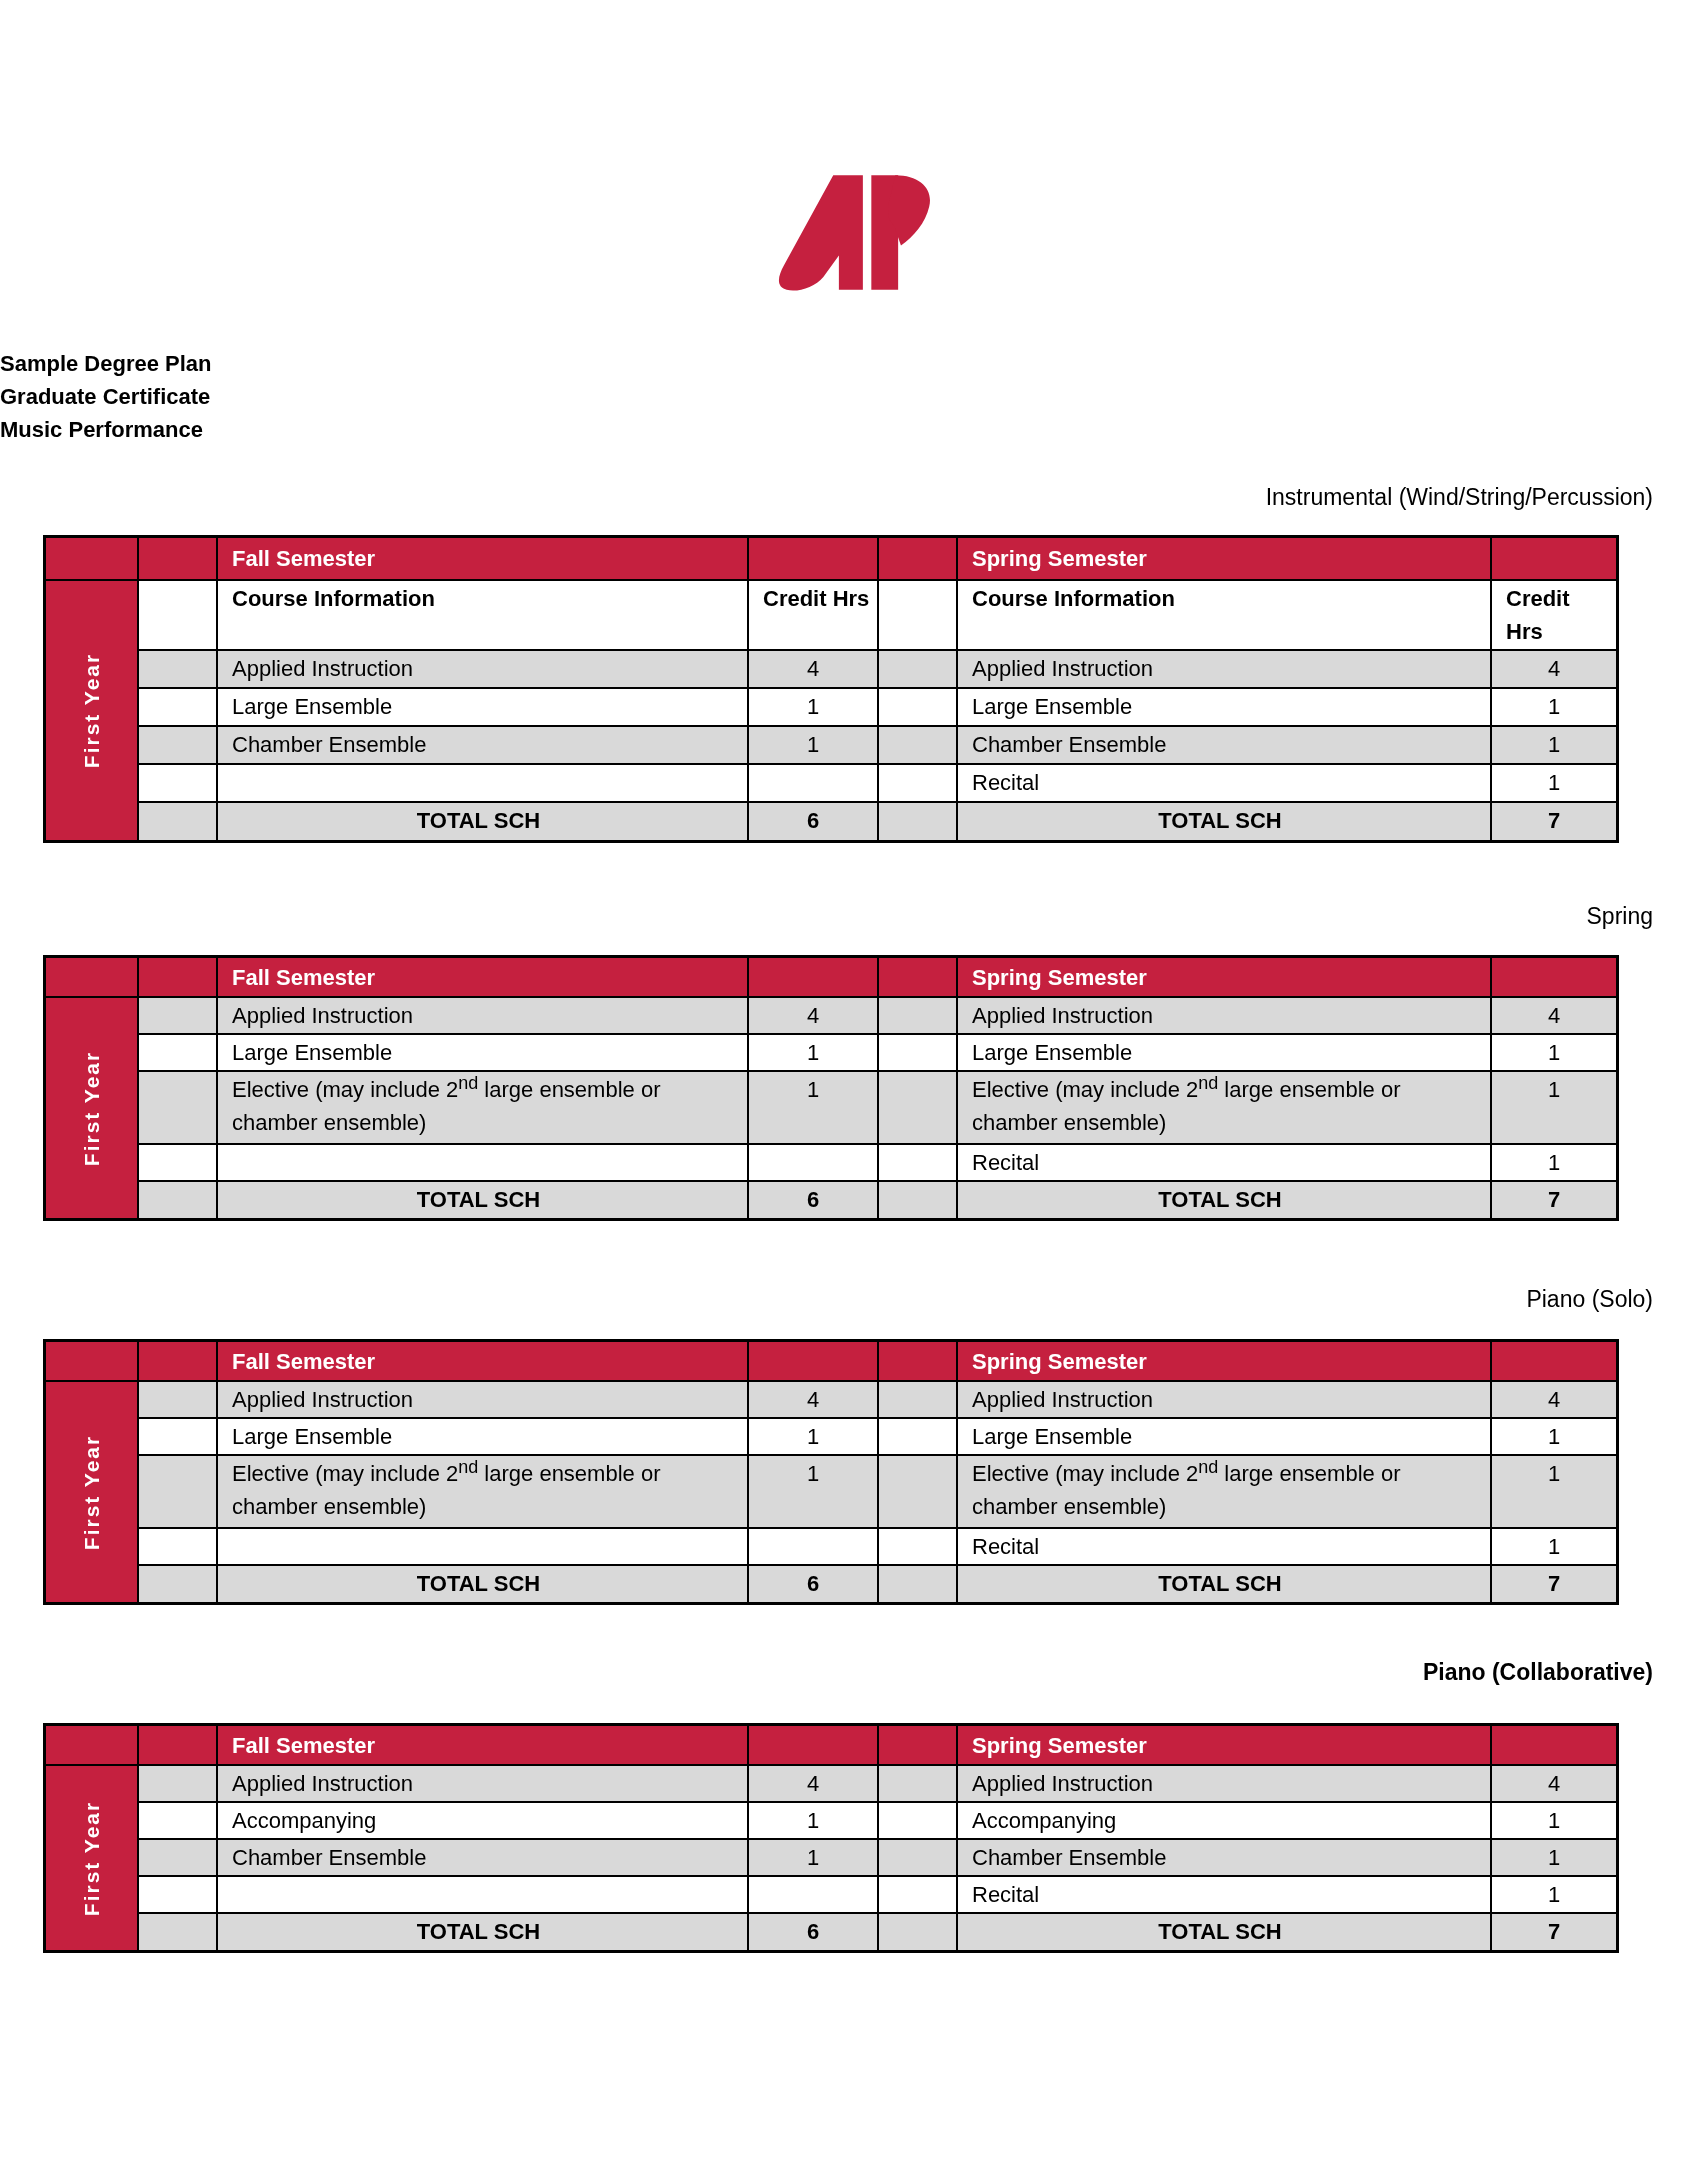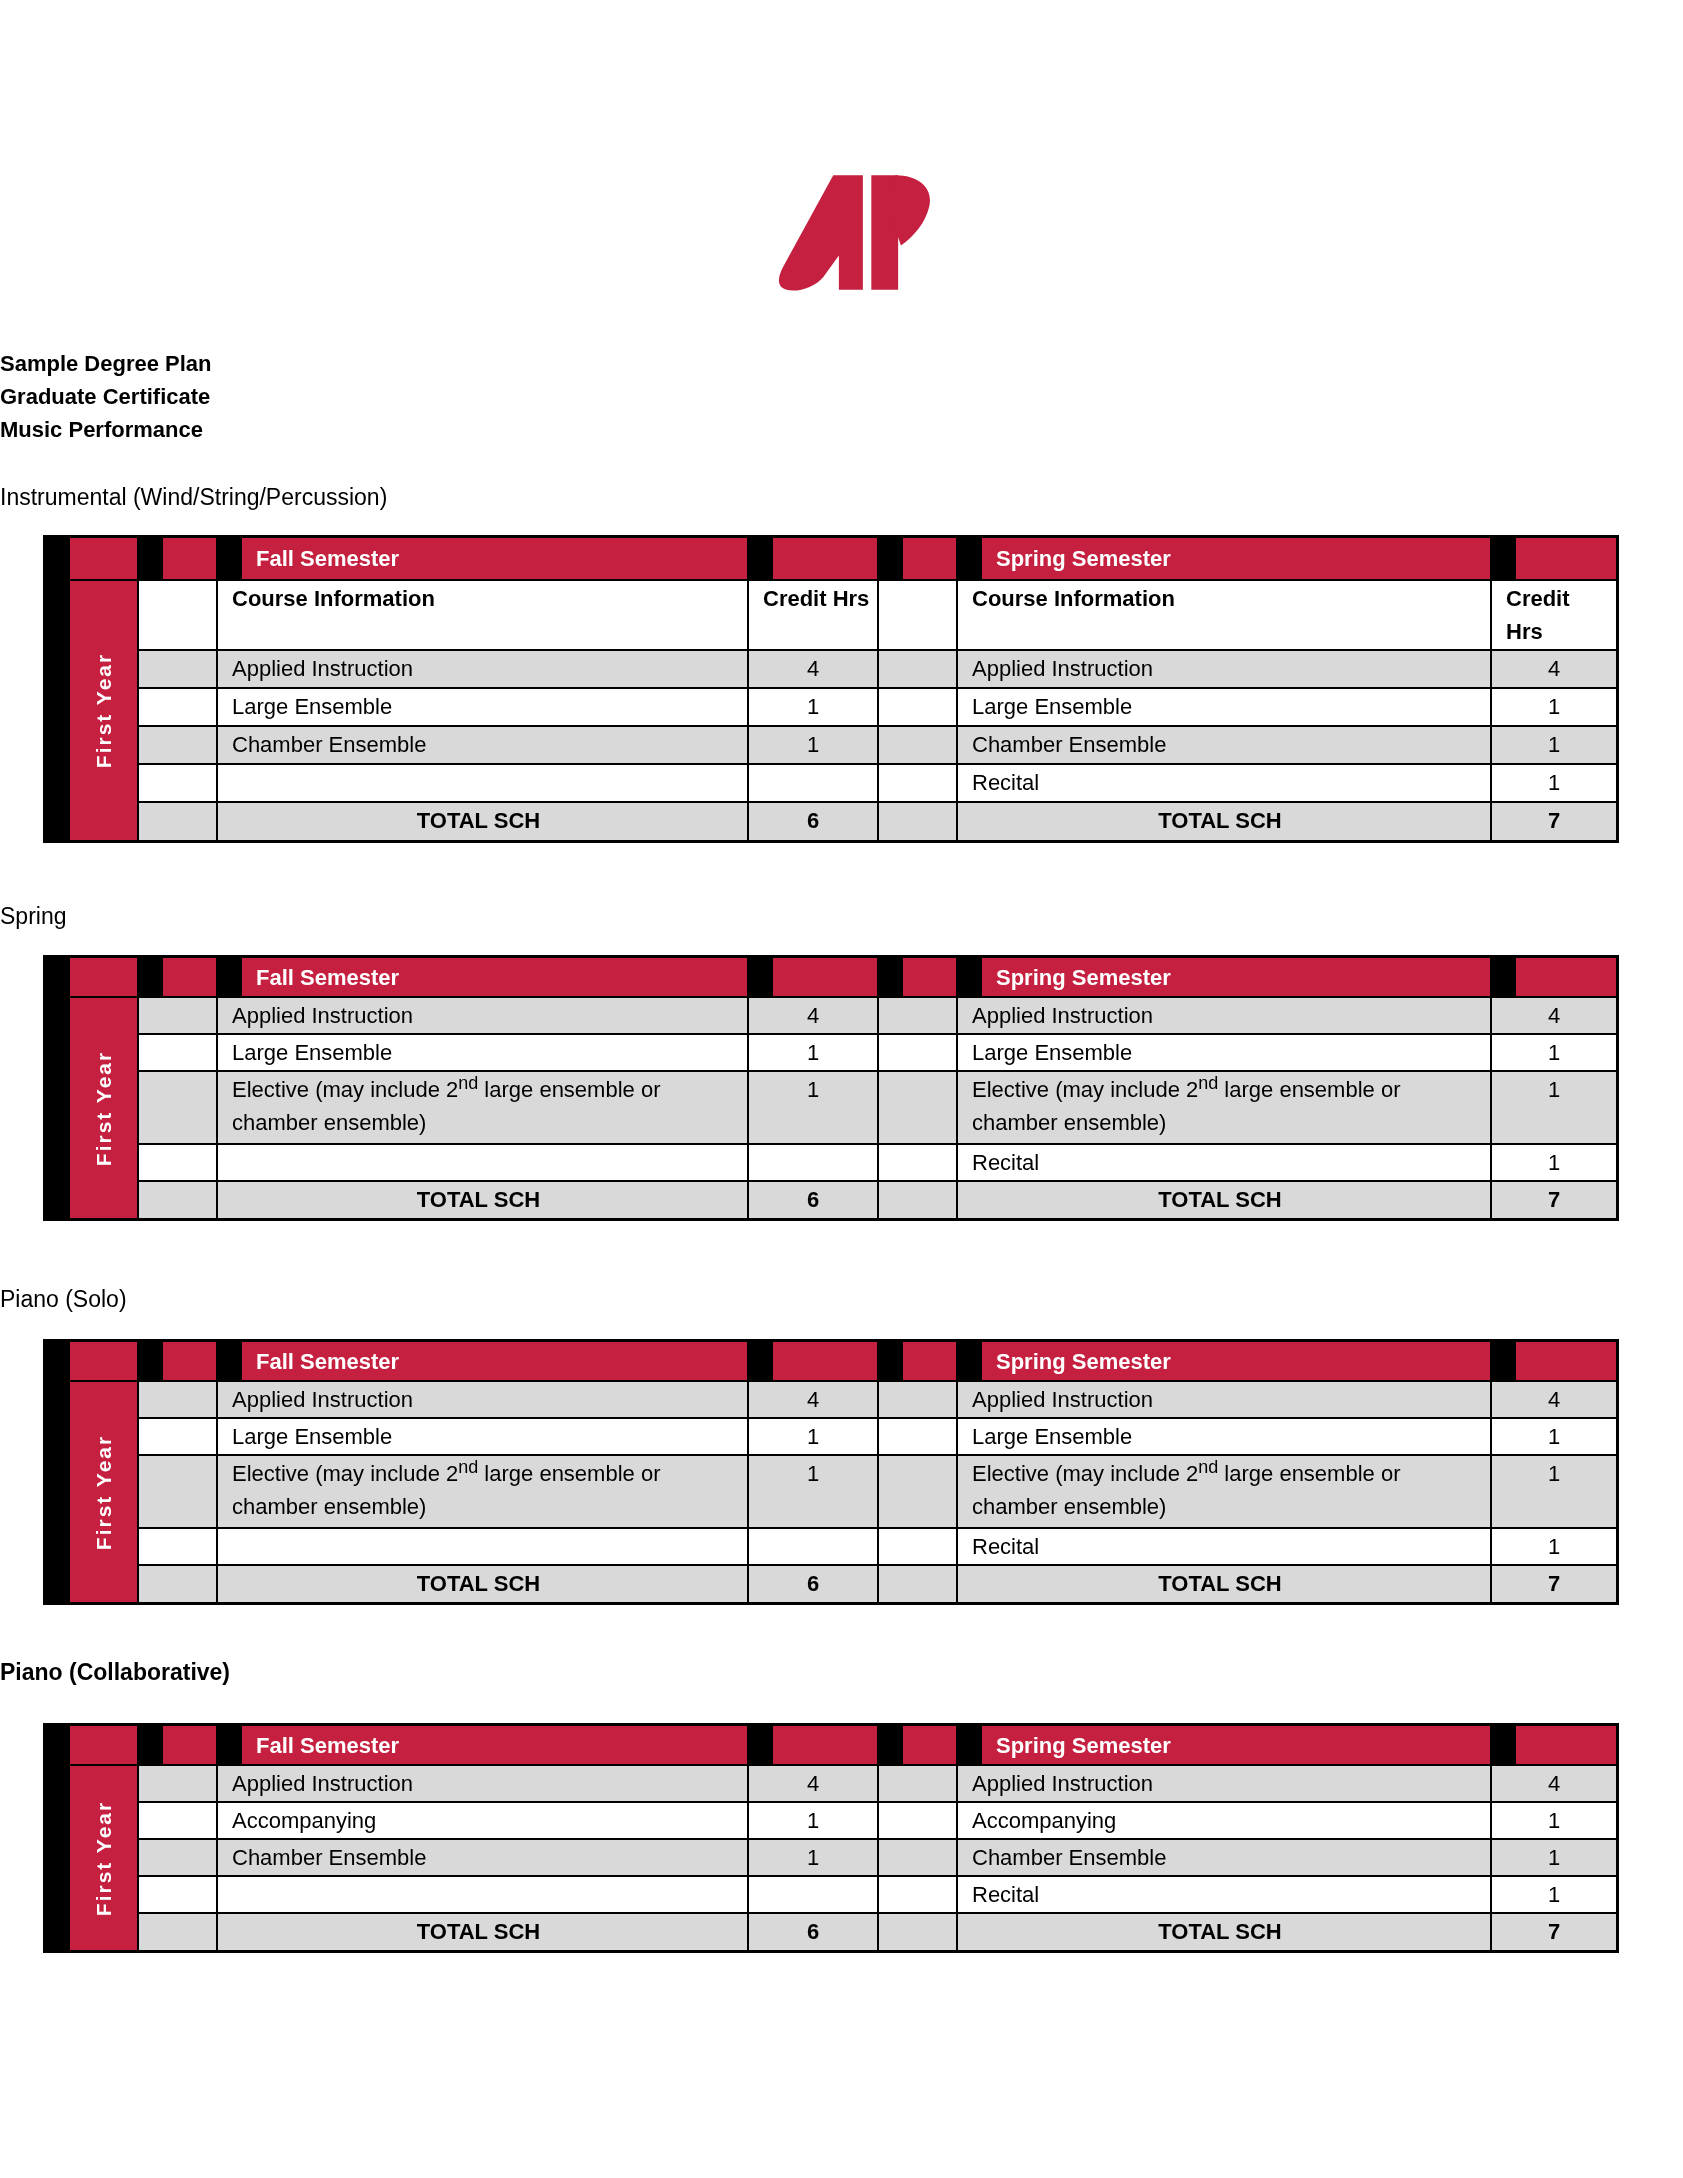--- a/index.html
+++ b/index.html
@@ -4,30 +4,30 @@
 <style>
   html,body{margin:0;padding:0;}
   body{
     width:1683px;height:2178px;background:#ffffff;position:relative;overflow:hidden;
     font-family:"Liberation Sans", sans-serif;color:#000;
   }
   
   #logo{position:absolute;left:750px;top:168px;width:182px;height:129px;}
   .heading{position:absolute;top:347px;left:0;width:1683px;text-align:left;
            font-size:22px;font-weight:bold;line-height:33px;}
-  .sec-title{position:absolute;left:0;width:1653px;text-align:left;font-size:23px;}
+  .sec-title{position:absolute;left:0;width:1653px;text-align:right;font-size:23px;}
   
   .dtable{
     position:absolute;left:43px;display:grid;gap:2px;background:#000;
     border:3px solid #000;
     grid-template-columns:91px 77px 529px 128px 77px 532px 124px;
   }
   .cell{background:#fff;font-size:22px;line-height:33px;padding:1px 6px 0 14px;}
   .shade{background:#D9D9D9;}
-  .redbg{background:#C5203F;margin-left:24px;}
+  .redbg{background:#C5203F;}
   .sem{color:#fff;font-weight:bold;display:flex;align-items:center;padding-top:0;}
   .hdr{font-weight:bold;}
   .credit{text-align:center;padding-left:4px;padding-right:4px;}
   .totlabel{font-weight:bold;text-align:center;padding-right:22px;}
   .totval{font-weight:bold;text-align:center;padding-left:4px;padding-right:4px;}
   .year-cell{display:flex;align-items:center;justify-content:center;padding:0;}
   .year-cell span{
     transform:rotate(-90deg);white-space:nowrap;color:#fff;font-weight:bold;
     font-size:21px;letter-spacing:2px;
   }

